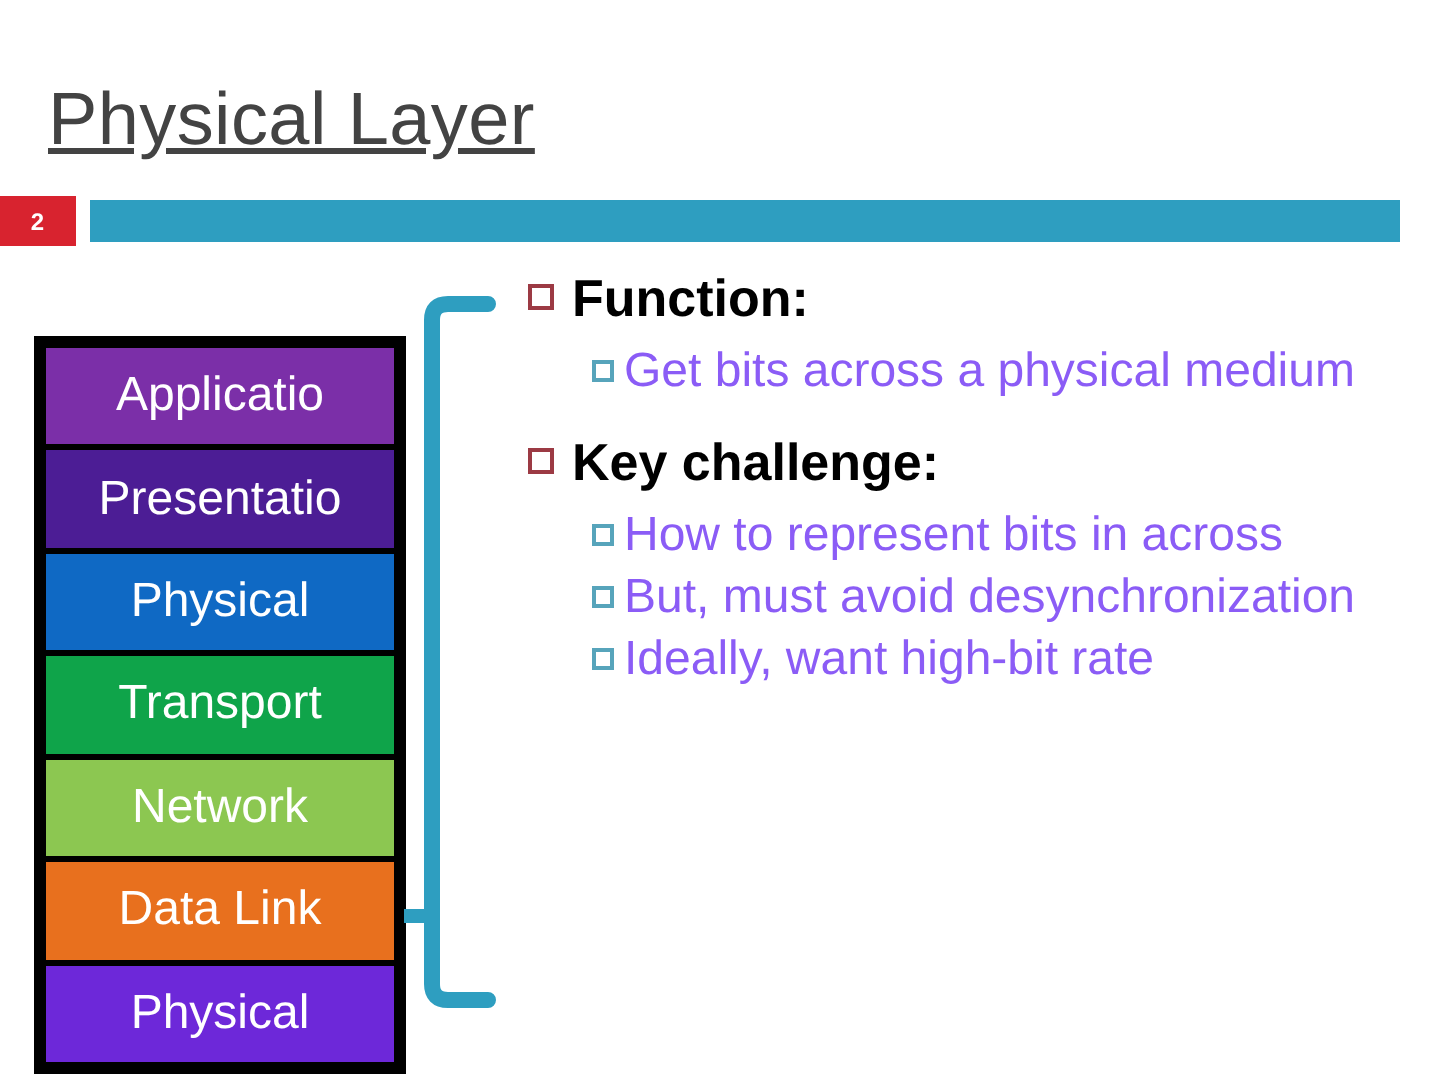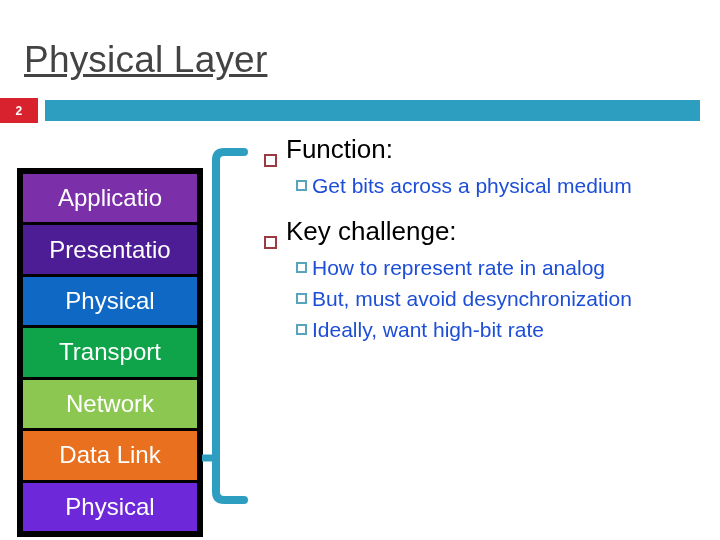--- a/index.html
+++ b/index.html
@@ -94,22 +94,23 @@
   
   .content {
     position: absolute;
     left: 264px;
     top: 131px;
     width: 452px;
   }
 
   .bullet-l1 {
     display: flex;
-    align-items: flex-end;
+    align-items: flex-start;
     margin-bottom: 4px;
+    font-weight: bold;
   }
   .bullet-l1 .marker {
     width: 13px;
     height: 13px;
     box-sizing: border-box;
     border: 2px solid #9C3A44;
     background: transparent;
     margin-top: 11px;
     margin-right: 9px;
     flex: 0 0 auto;
@@ -131,23 +132,23 @@
     width: 11px;
     height: 11px;
     box-sizing: border-box;
     border: 2px solid #57A4BB;
     background: transparent;
     margin-top: 9px;
     margin-right: 5px;
     flex: 0 0 auto;
   }
   .bullet-l2 .text {
-    font-size: 21px;
+    font-size: 24px;
     line-height: 30px;
-    color: #1d4ed8;
+    color: #8b5cf6;
     white-space: nowrap;
   }
 
   .group-gap { height: 11px; }
 </style>
 </head>
 <body>
 
 <div class="slide-title" style="color: rgb(67, 67, 67);">Physical Layer</div>
 
@@ -202,21 +203,21 @@
 
   <div class="group-gap"></div>
 
   <div class="bullet-l1">
     <span class="marker" style="border-color: rgb(156, 58, 68);"></span>
     <span class="text">Key challenge:</span>
   </div>
 
   <div class="bullet-l2">
     <span class="marker" style="border-color: rgb(87, 164, 187);"></span>
-    <span class="text">How to represent rate in analog</span>
+    <span class="text">How to represent bits in across</span>
   </div>
 
   <div class="bullet-l2">
     <span class="marker" style="border-color: rgb(87, 164, 187);"></span>
     <span class="text">But, must avoid desynchronization</span>
   </div>
 
   <div class="bullet-l2">
     <span class="marker" style="border-color: rgb(87, 164, 187);"></span>
     <span class="text">Ideally, want high-bit rate</span>

